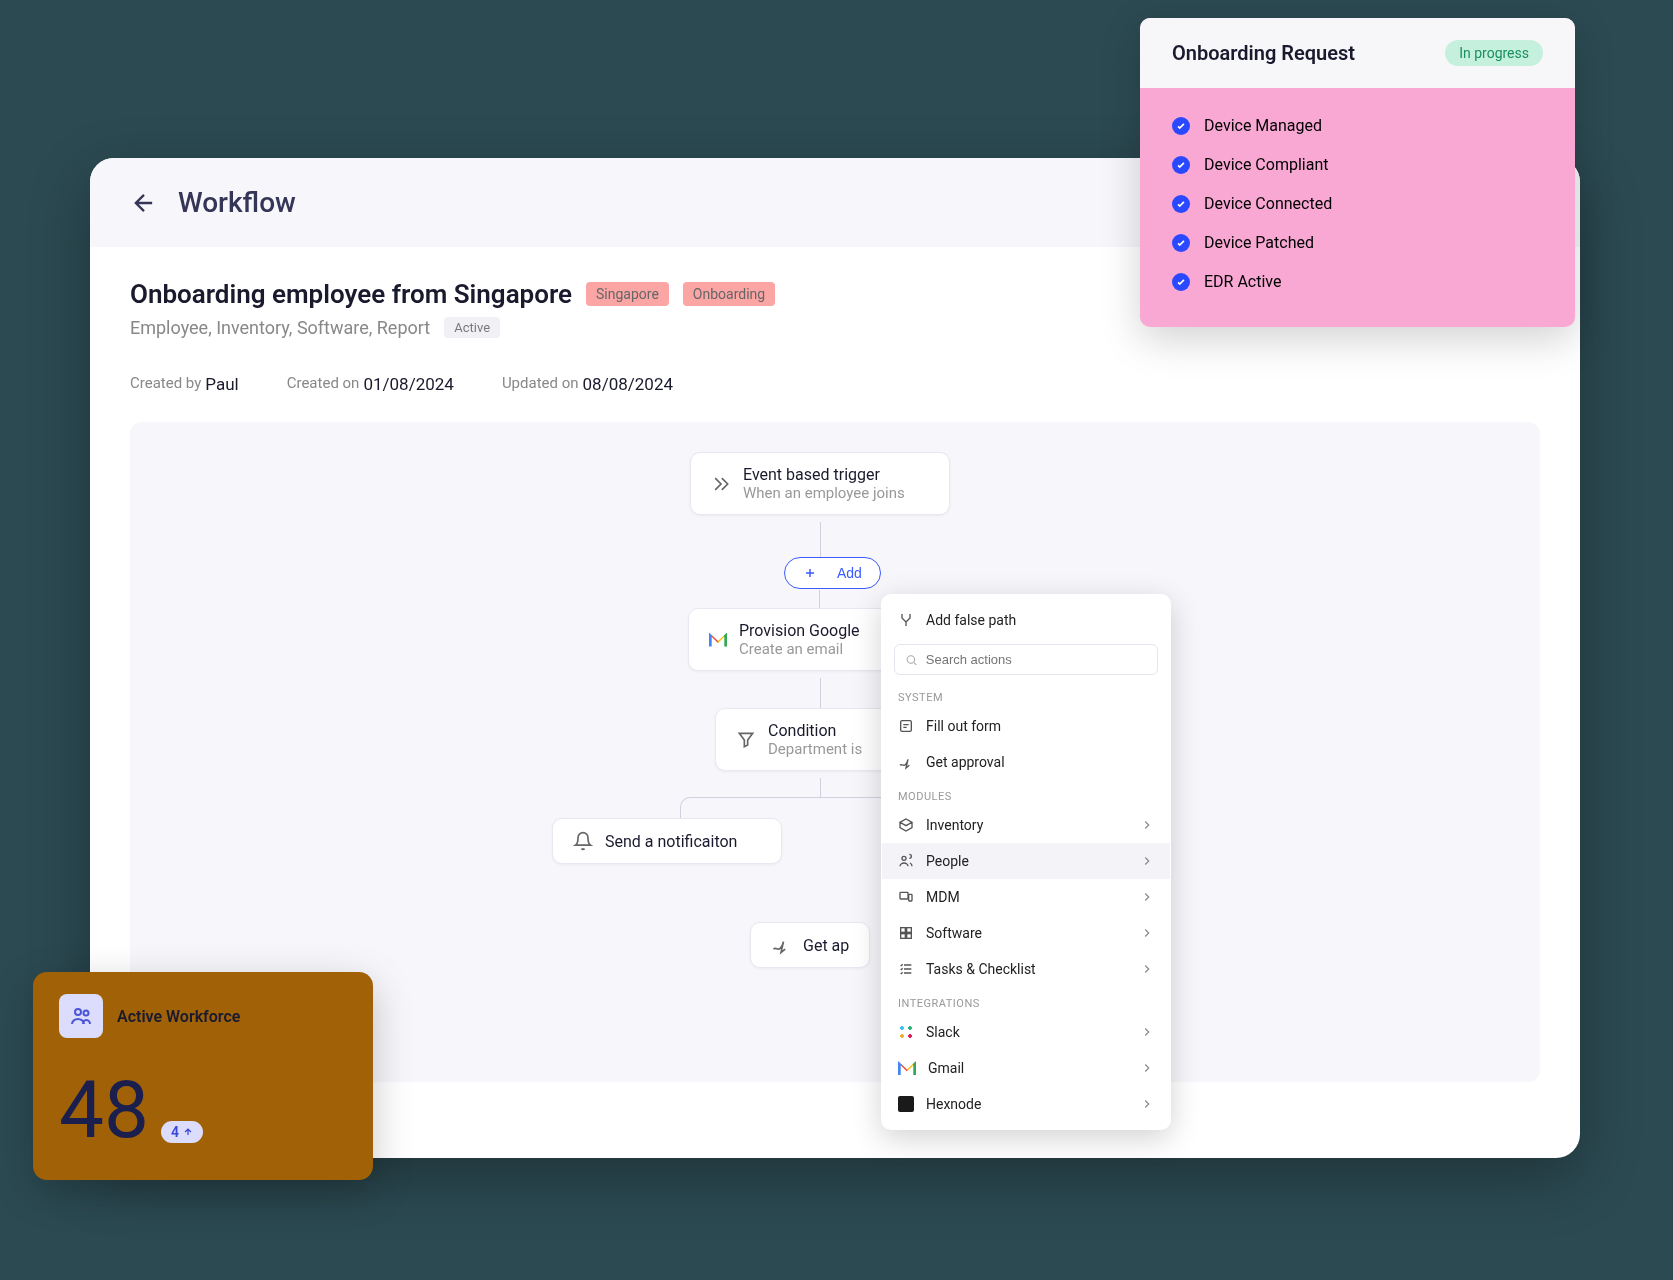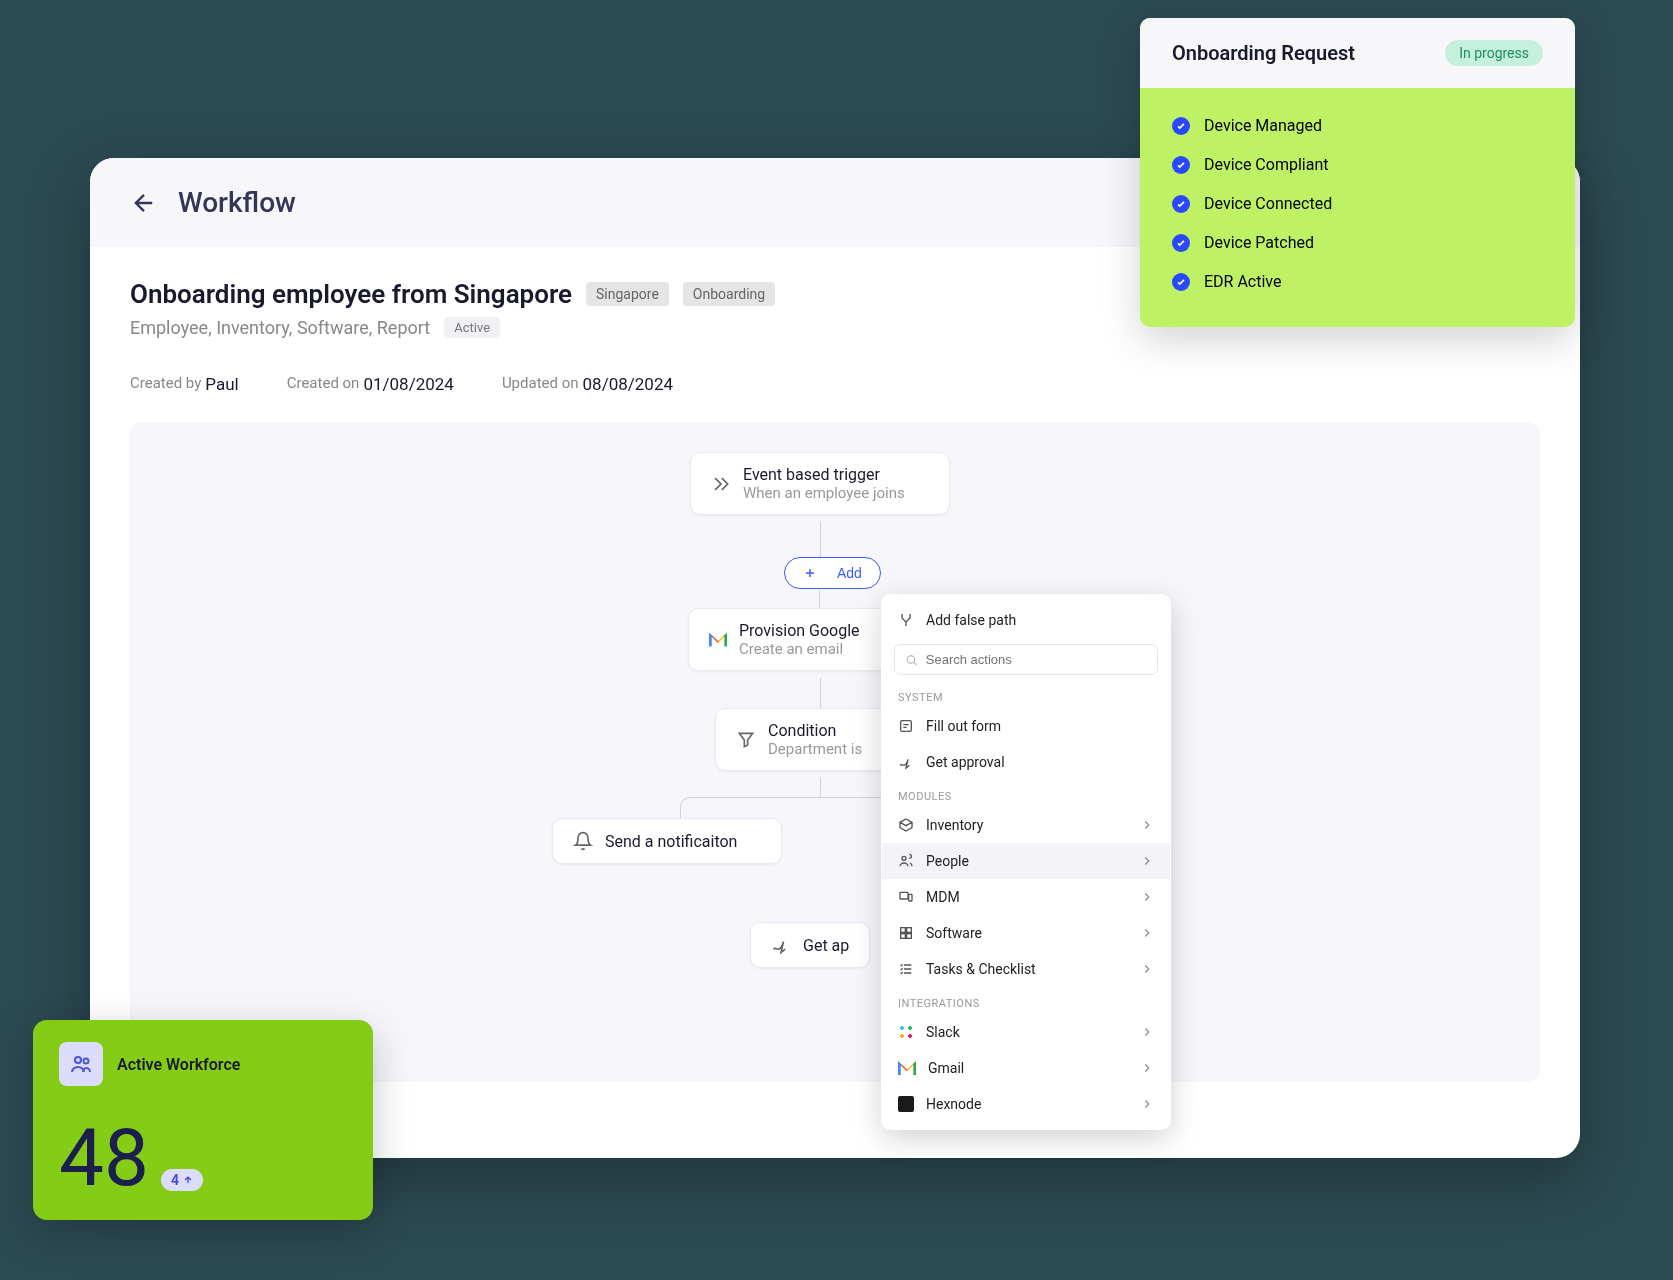--- a/index.html
+++ b/index.html
@@ -28,21 +28,21 @@
     display: flex;
     align-items: center;
     gap: 20px;
   }
   .back-arrow { width: 28px; height: 28px; cursor: pointer; }
   .header-title { font-size: 28px; font-weight: 500; color: #353557; }
   .content { padding: 32px 40px 0 40px; }
   .title-row { display: flex; align-items: center; gap: 14px; }
   .page-title { font-size: 26px; font-weight: 600; color: #1a1a2e; text-align: center; }
   .tag {
-    background: #e5e5e5;
+    background: #fca5a5;
     color: #666;
     font-size: 14px;
     padding: 4px 10px;
     border-radius: 4px;
   }
   .subtitle-row { display: flex; align-items: center; gap: 14px; margin-top: 8px; }
   .subtitle { font-size: 18px; color: #888; }
   .status-tag {
     background: #f0f0f5;
     color: #7a7a7a;
@@ -168,21 +168,21 @@
     font-size: 13px;
     width: 100%;
     color: #333;
   }
   .ap-icon { width: 16px; height: 16px; flex-shrink: 0; }
   .onboard-card {
     position: absolute;
     left: 1140px;
     top: 18px;
     width: 435px;
-    background: #bef264;
+    background: #f9a8d4;
     border-radius: 10px;
     box-shadow: 0 12px 40px rgba(0,0,0,0.18);
     z-index: 60;
   }
   .onboard-header {
     background: #f7f7fa;
     padding: 22px 32px;
     display: flex;
     justify-content: space-between;
     align-items: center;
@@ -204,26 +204,25 @@
     border-radius: 50%;
     display: flex;
     align-items: center;
     justify-content: center;
   }
   .workforce-card {
     position: absolute;
     left: 33px;
     top: 972px;
     width: 340px;
-    background: #84cc16;
+    background: #a16207;
     border-radius: 14px;
     box-shadow: 0 12px 40px rgba(0,0,0,0.22);
-    padding: 22px 26px 22px 26px;
+    padding: 22px 26px 30px 26px;
     z-index: 70;
-    margin-top: 48px;
   }
   .wf-header { display: flex; align-items: center; gap: 14px; }
   .wf-icon-box {
     width: 44px; height: 44px;
     background: #dcddfc;
     border-radius: 8px;
     display: flex;
     align-items: center;
     justify-content: center;
   }

